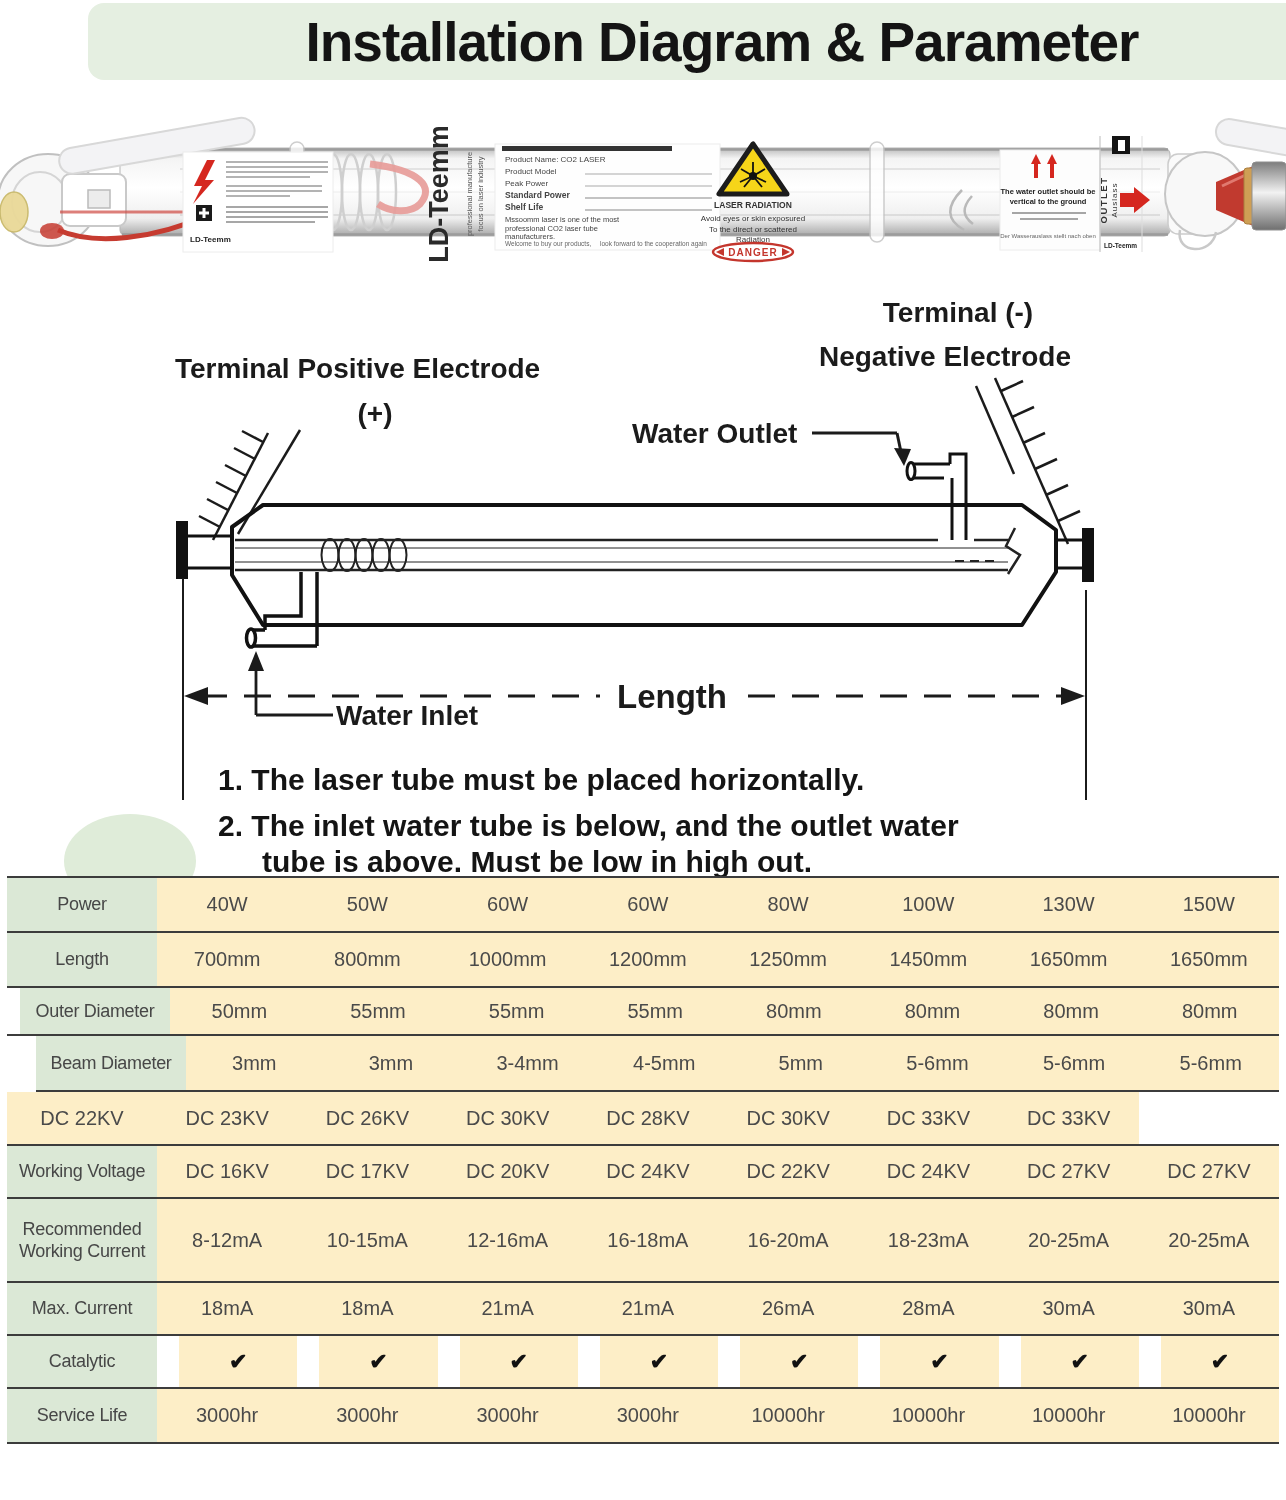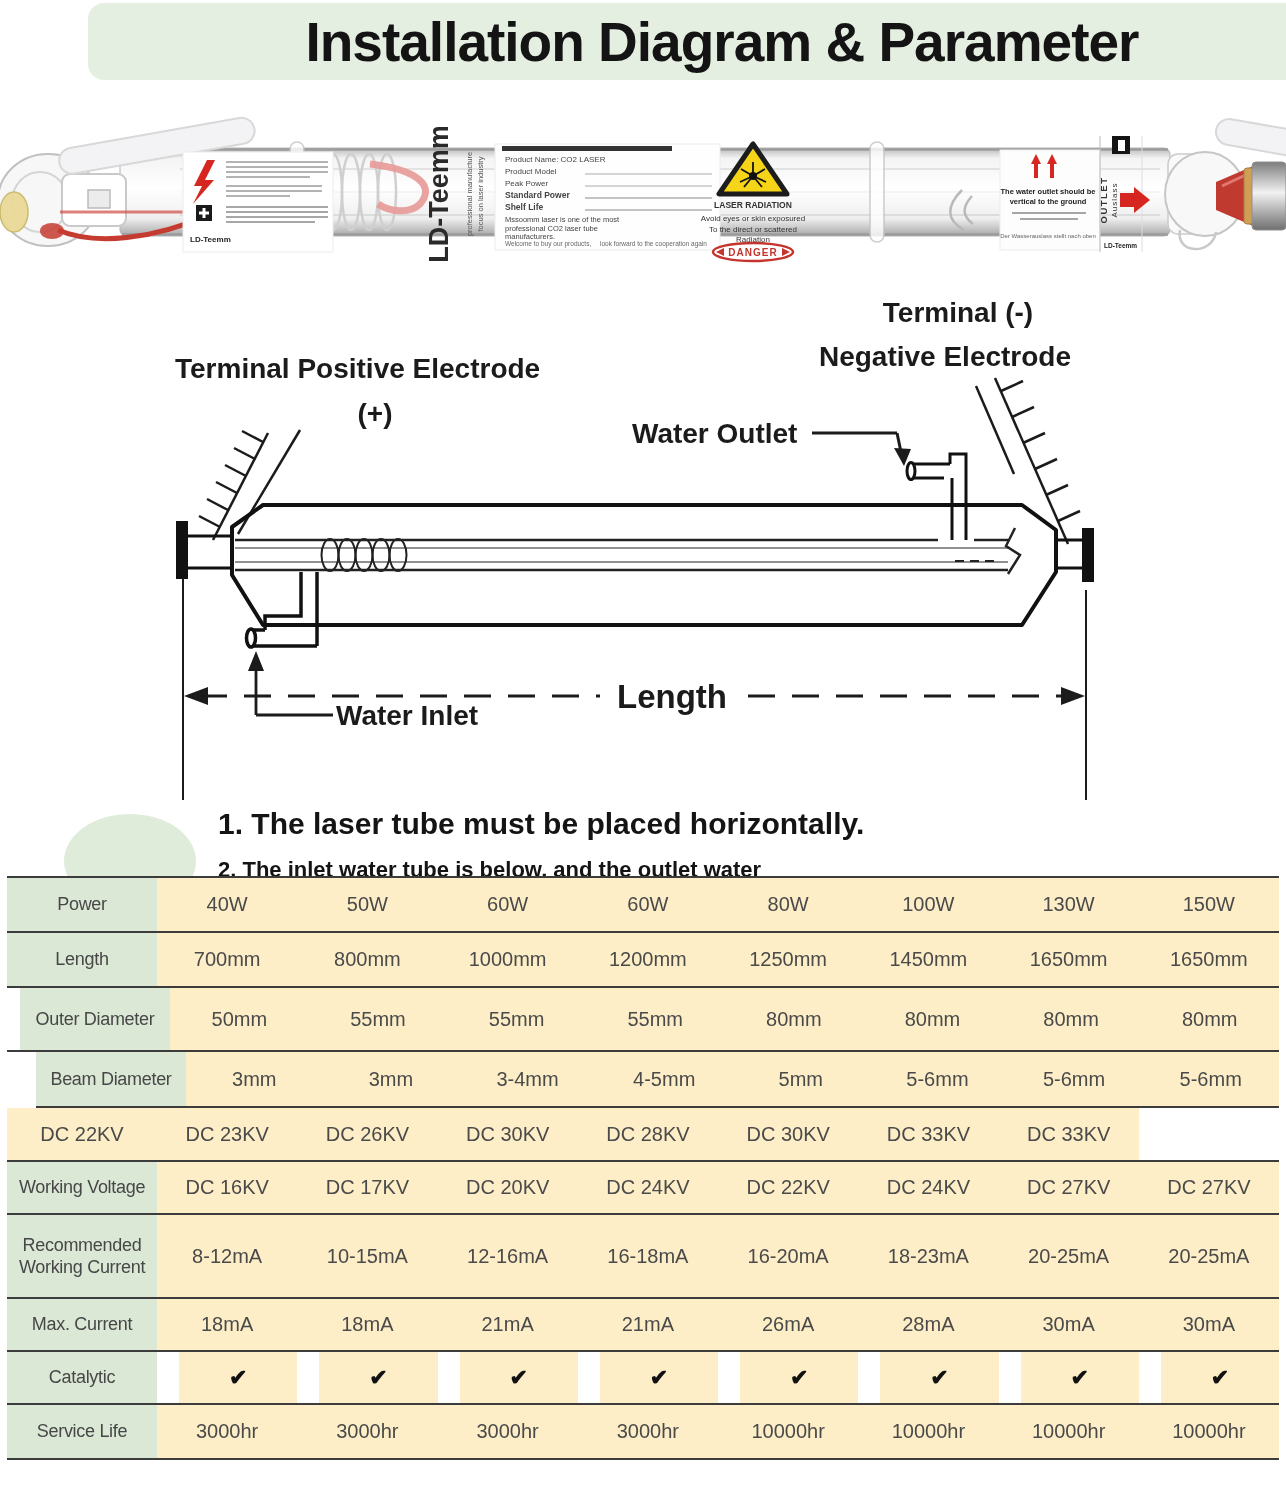--- a/index.html
+++ b/index.html
@@ -18,23 +18,23 @@
   }
   
   .photo{position:absolute;left:0;top:112px;width:1286px;height:152px;}
   .diag{position:absolute;left:0;top:278px;width:1286px;height:524px;}
   
   .caution-badge{
     position:absolute;left:64px;top:814px;width:132px;height:94px;border-radius:50%;
     background:#dfecd9;display:flex;align-items:flex-end;justify-content:center;
   }
   .caution-badge span{font-size:33px;font-weight:bold;color:#131313;}
-  .caution-items{position:absolute;left:218px;top:806px;width:1050px;color:#141414;}
+  .caution-items{position:absolute;left:218px;top:762px;width:1050px;color:#141414;}
   .caution-items .l1{font-size:30px;font-weight:bold;line-height:36px;}
-  .caution-items .l2{font-size:22px;font-weight:bold;line-height:36px;margin-top:10px;}
+  .caution-items .l2{font-size:30px;font-weight:bold;line-height:36px;margin-top:10px;}
   .caution-items .l3{font-size:30px;font-weight:bold;line-height:36px;margin-left:44px;}
   
   .ptable{
     position:absolute;left:7px;top:876px;width:1272px;
     border-top:2.6px solid #3c3c3c;
   }
   .trow{
     display:grid;grid-template-columns:150px repeat(8,1fr);
     border-bottom:2.6px solid #3c3c3c;box-sizing:border-box;
   }
@@ -339,21 +339,21 @@
       <div class="cell cell-label">Length</div>
       <div class="cell cell-val">700mm</div>
       <div class="cell cell-val">800mm</div>
       <div class="cell cell-val">1000mm</div>
       <div class="cell cell-val">1200mm</div>
       <div class="cell cell-val">1250mm</div>
       <div class="cell cell-val">1450mm</div>
       <div class="cell cell-val">1650mm</div>
       <div class="cell cell-val">1650mm</div>
     </div>
-    <div class="trow" style="height: 64px; padding-left: 13px;">
+    <div class="trow" style="height: 48px; padding-left: 13px;">
       <div class="cell cell-label">Outer Diameter</div>
       <div class="cell cell-val">50mm</div>
       <div class="cell cell-val">55mm</div>
       <div class="cell cell-val">55mm</div>
       <div class="cell cell-val">55mm</div>
       <div class="cell cell-val">80mm</div>
       <div class="cell cell-val">80mm</div>
       <div class="cell cell-val">80mm</div>
       <div class="cell cell-val">80mm</div>
     </div>

